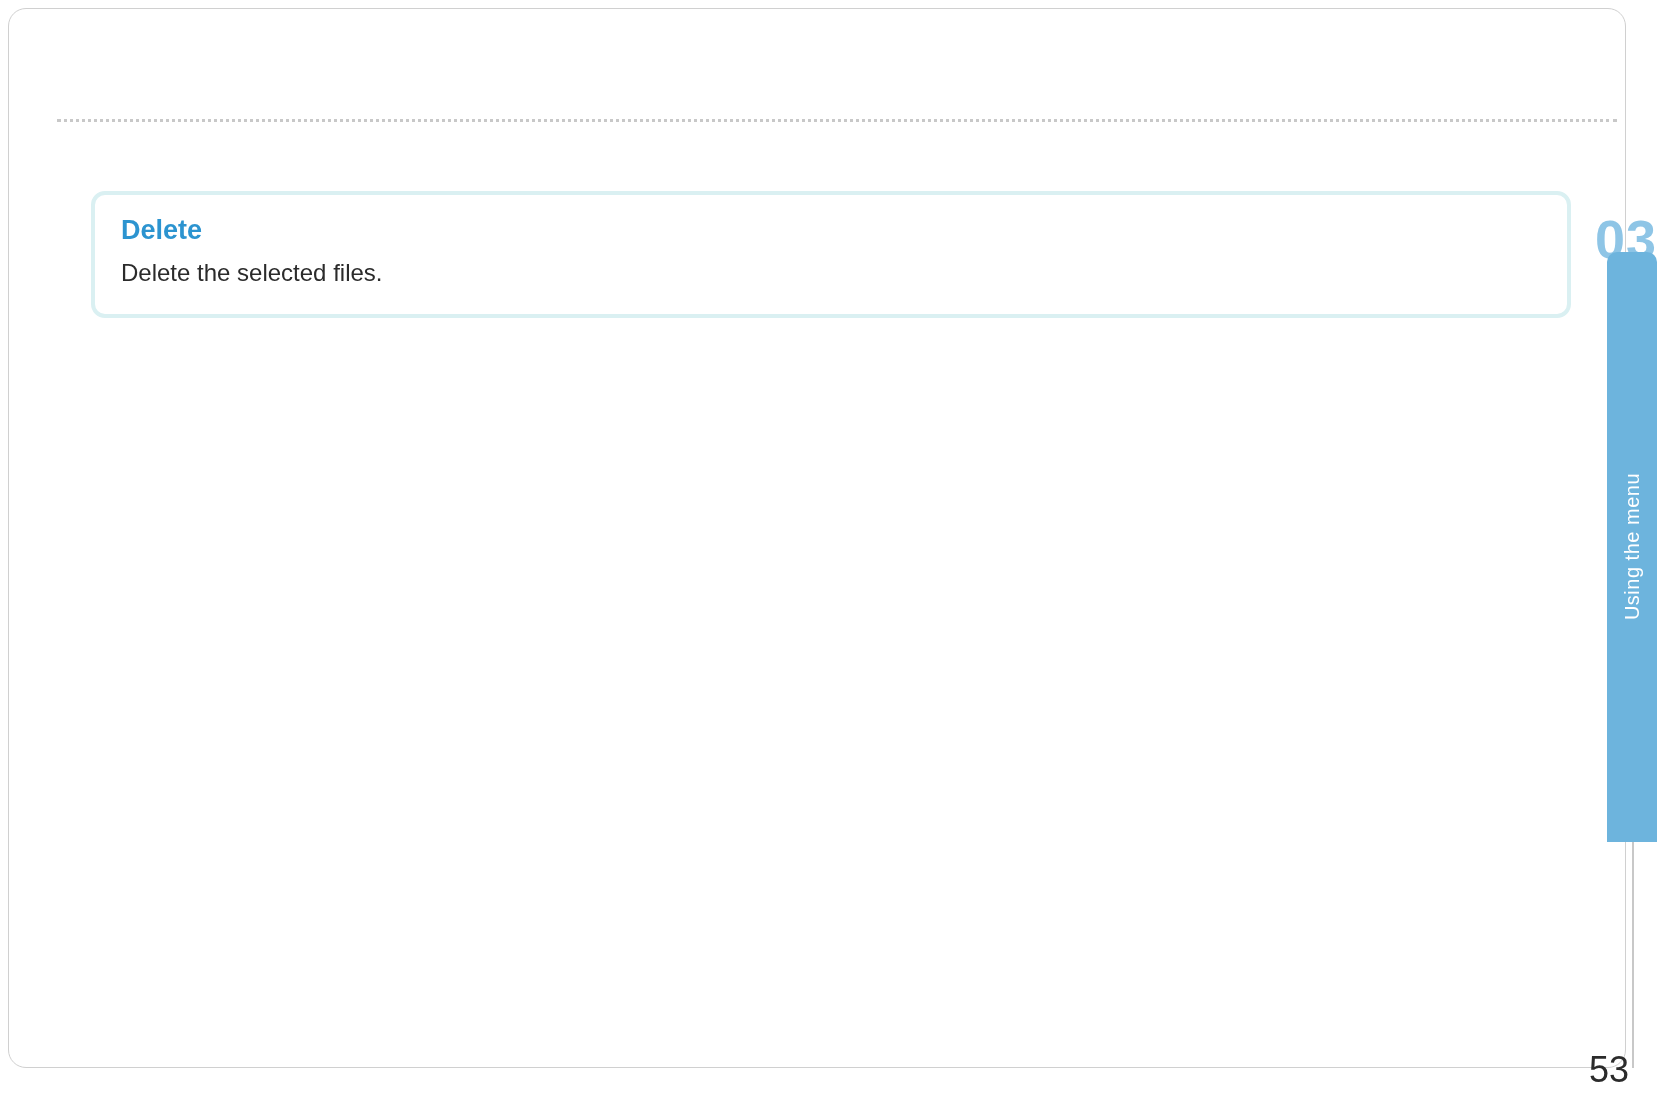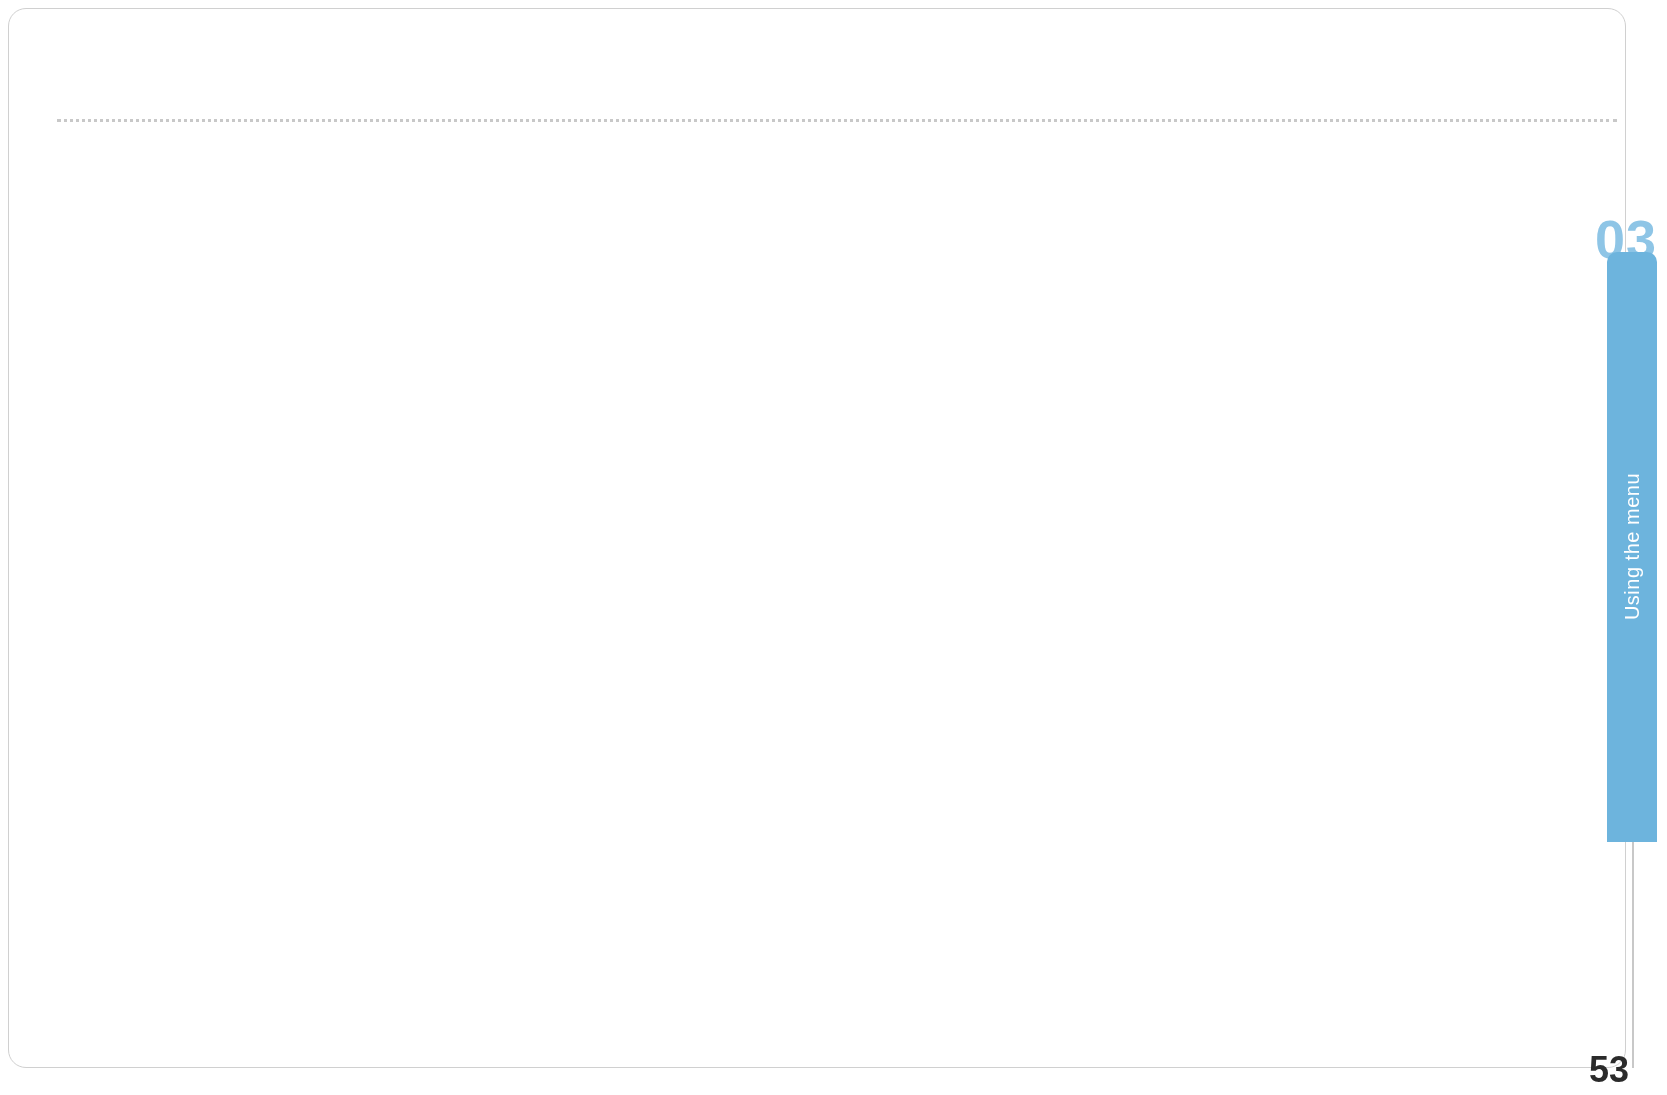--- a/index.html
+++ b/index.html
@@ -88,29 +88,33 @@
       width: 2px;
       height: 226px;
       background: #c8c8c8;
     }
     .page-number {
       position: absolute;
       bottom: 4px;
       right: 38px;
       color: #2b2b2b;
       font-size: 36px;
-      font-weight: bold;
+      font-weight: normal;
     }
   </style>
 </head>
 <body>
 
 <div class="page-frame">
   <div class="dotted-divider"></div>
 
+  <div class="info-box">
+    <div class="info-box-title">Delete</div>
+    <div class="info-box-desc">Delete the selected files.</div>
+  </div>
 </div>
 
 <div class="chapter-number">03</div>
 
 <div class="side-tab">
   <div class="side-tab-label">Using the menu</div>
 </div>
 
 <div class="side-line"></div>
 

